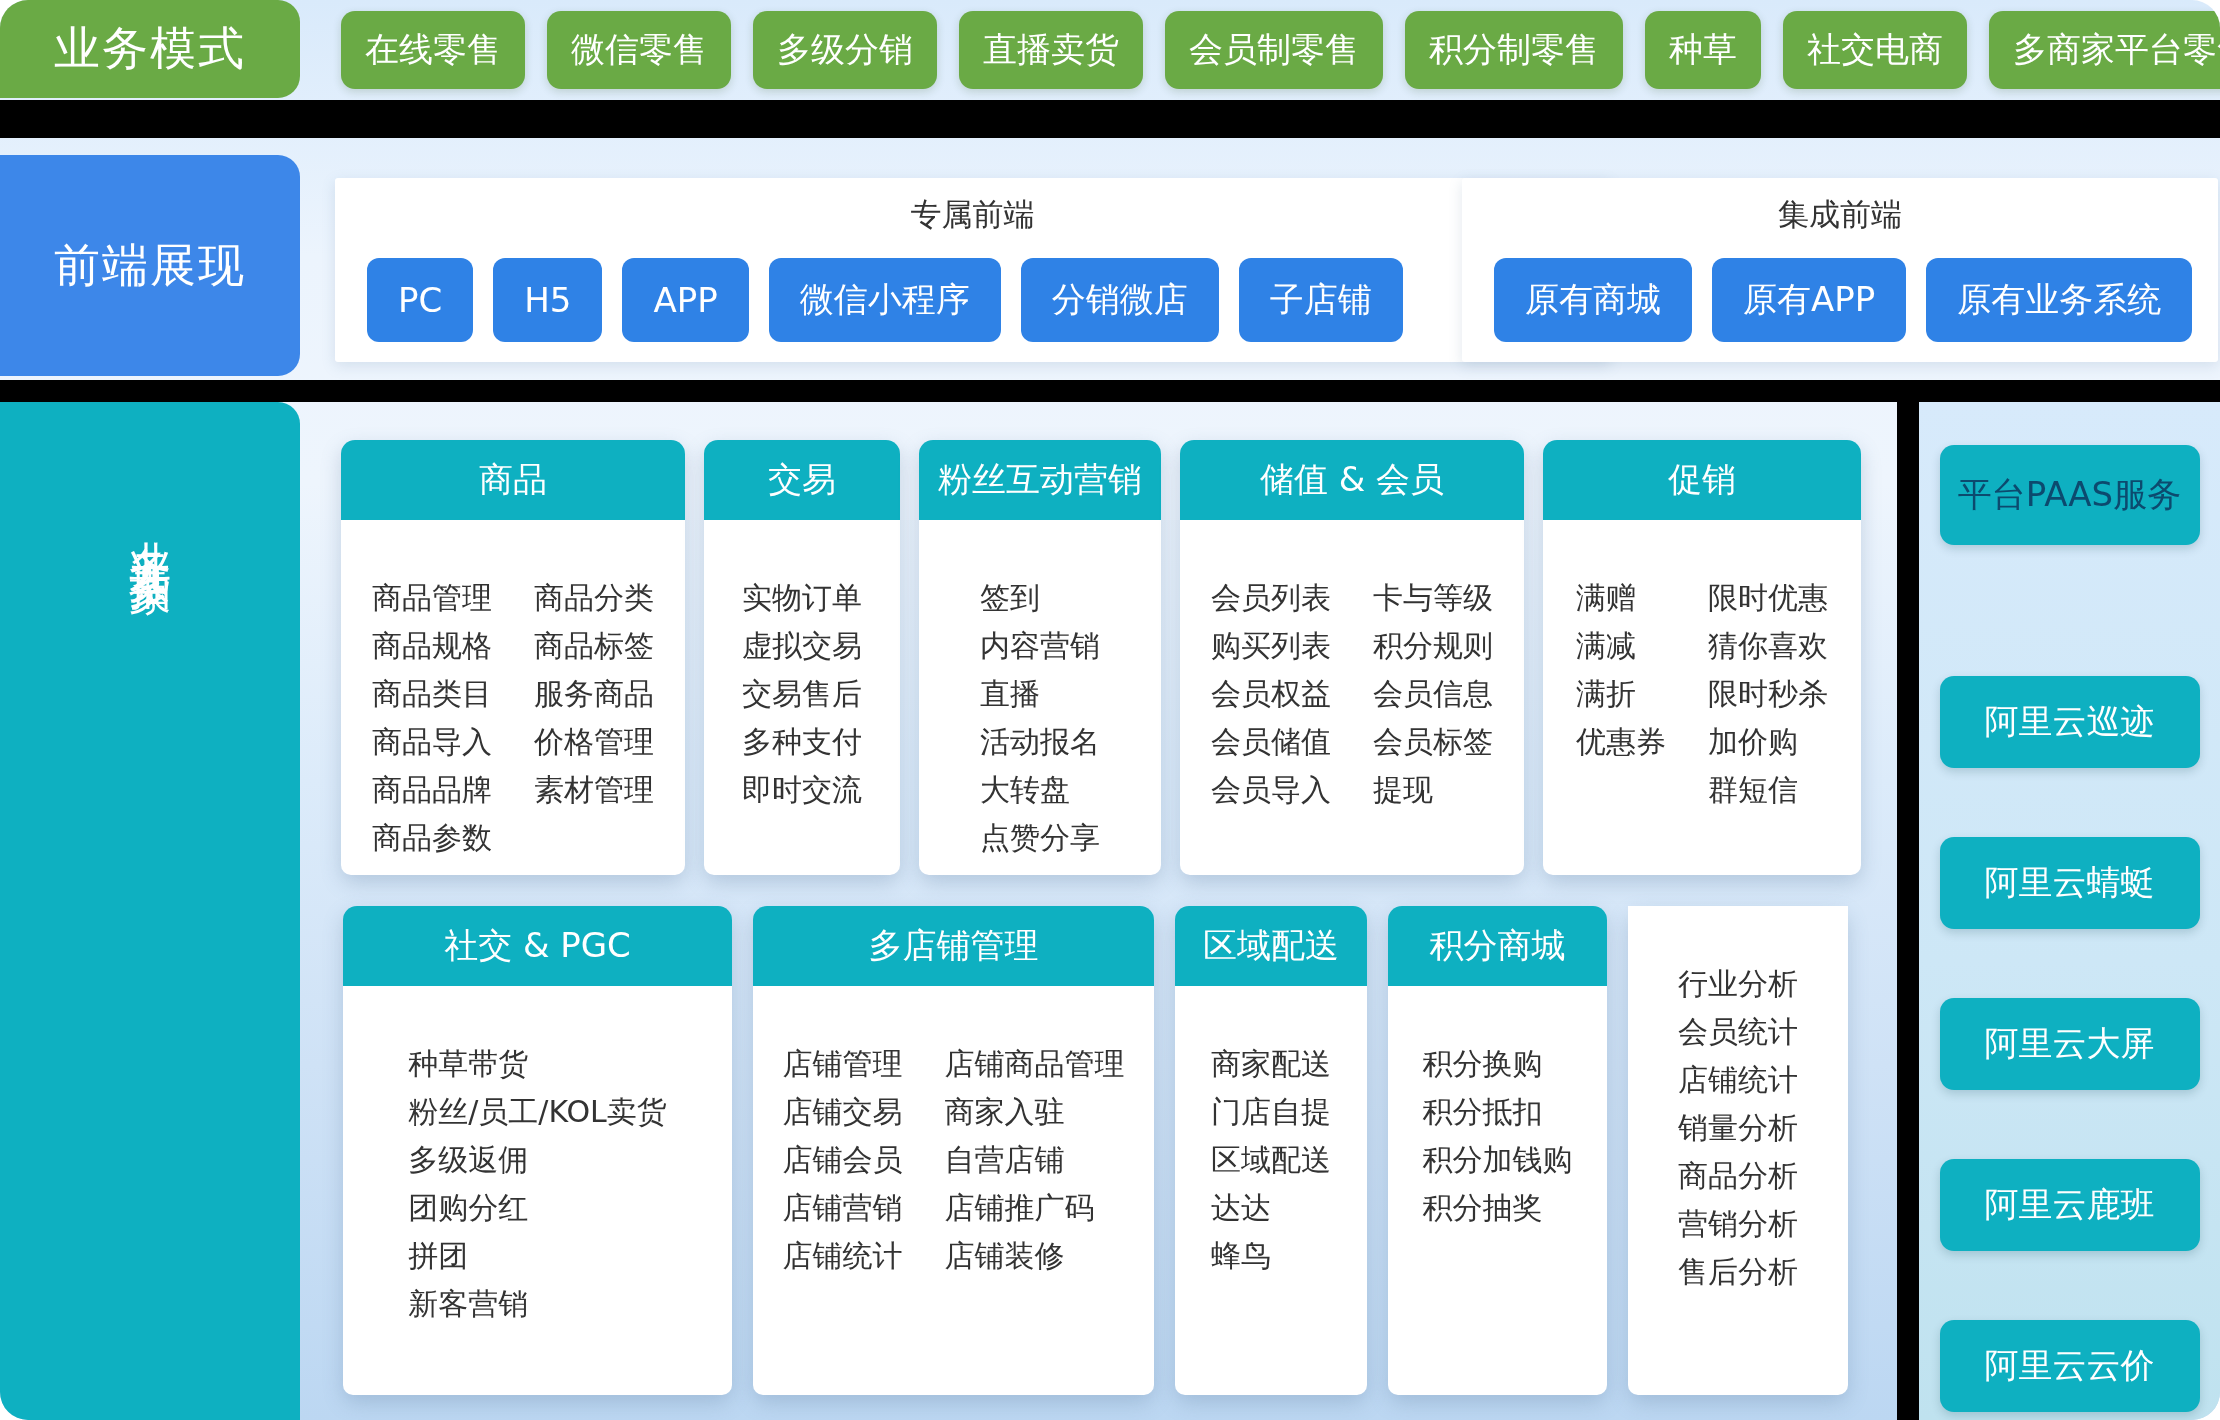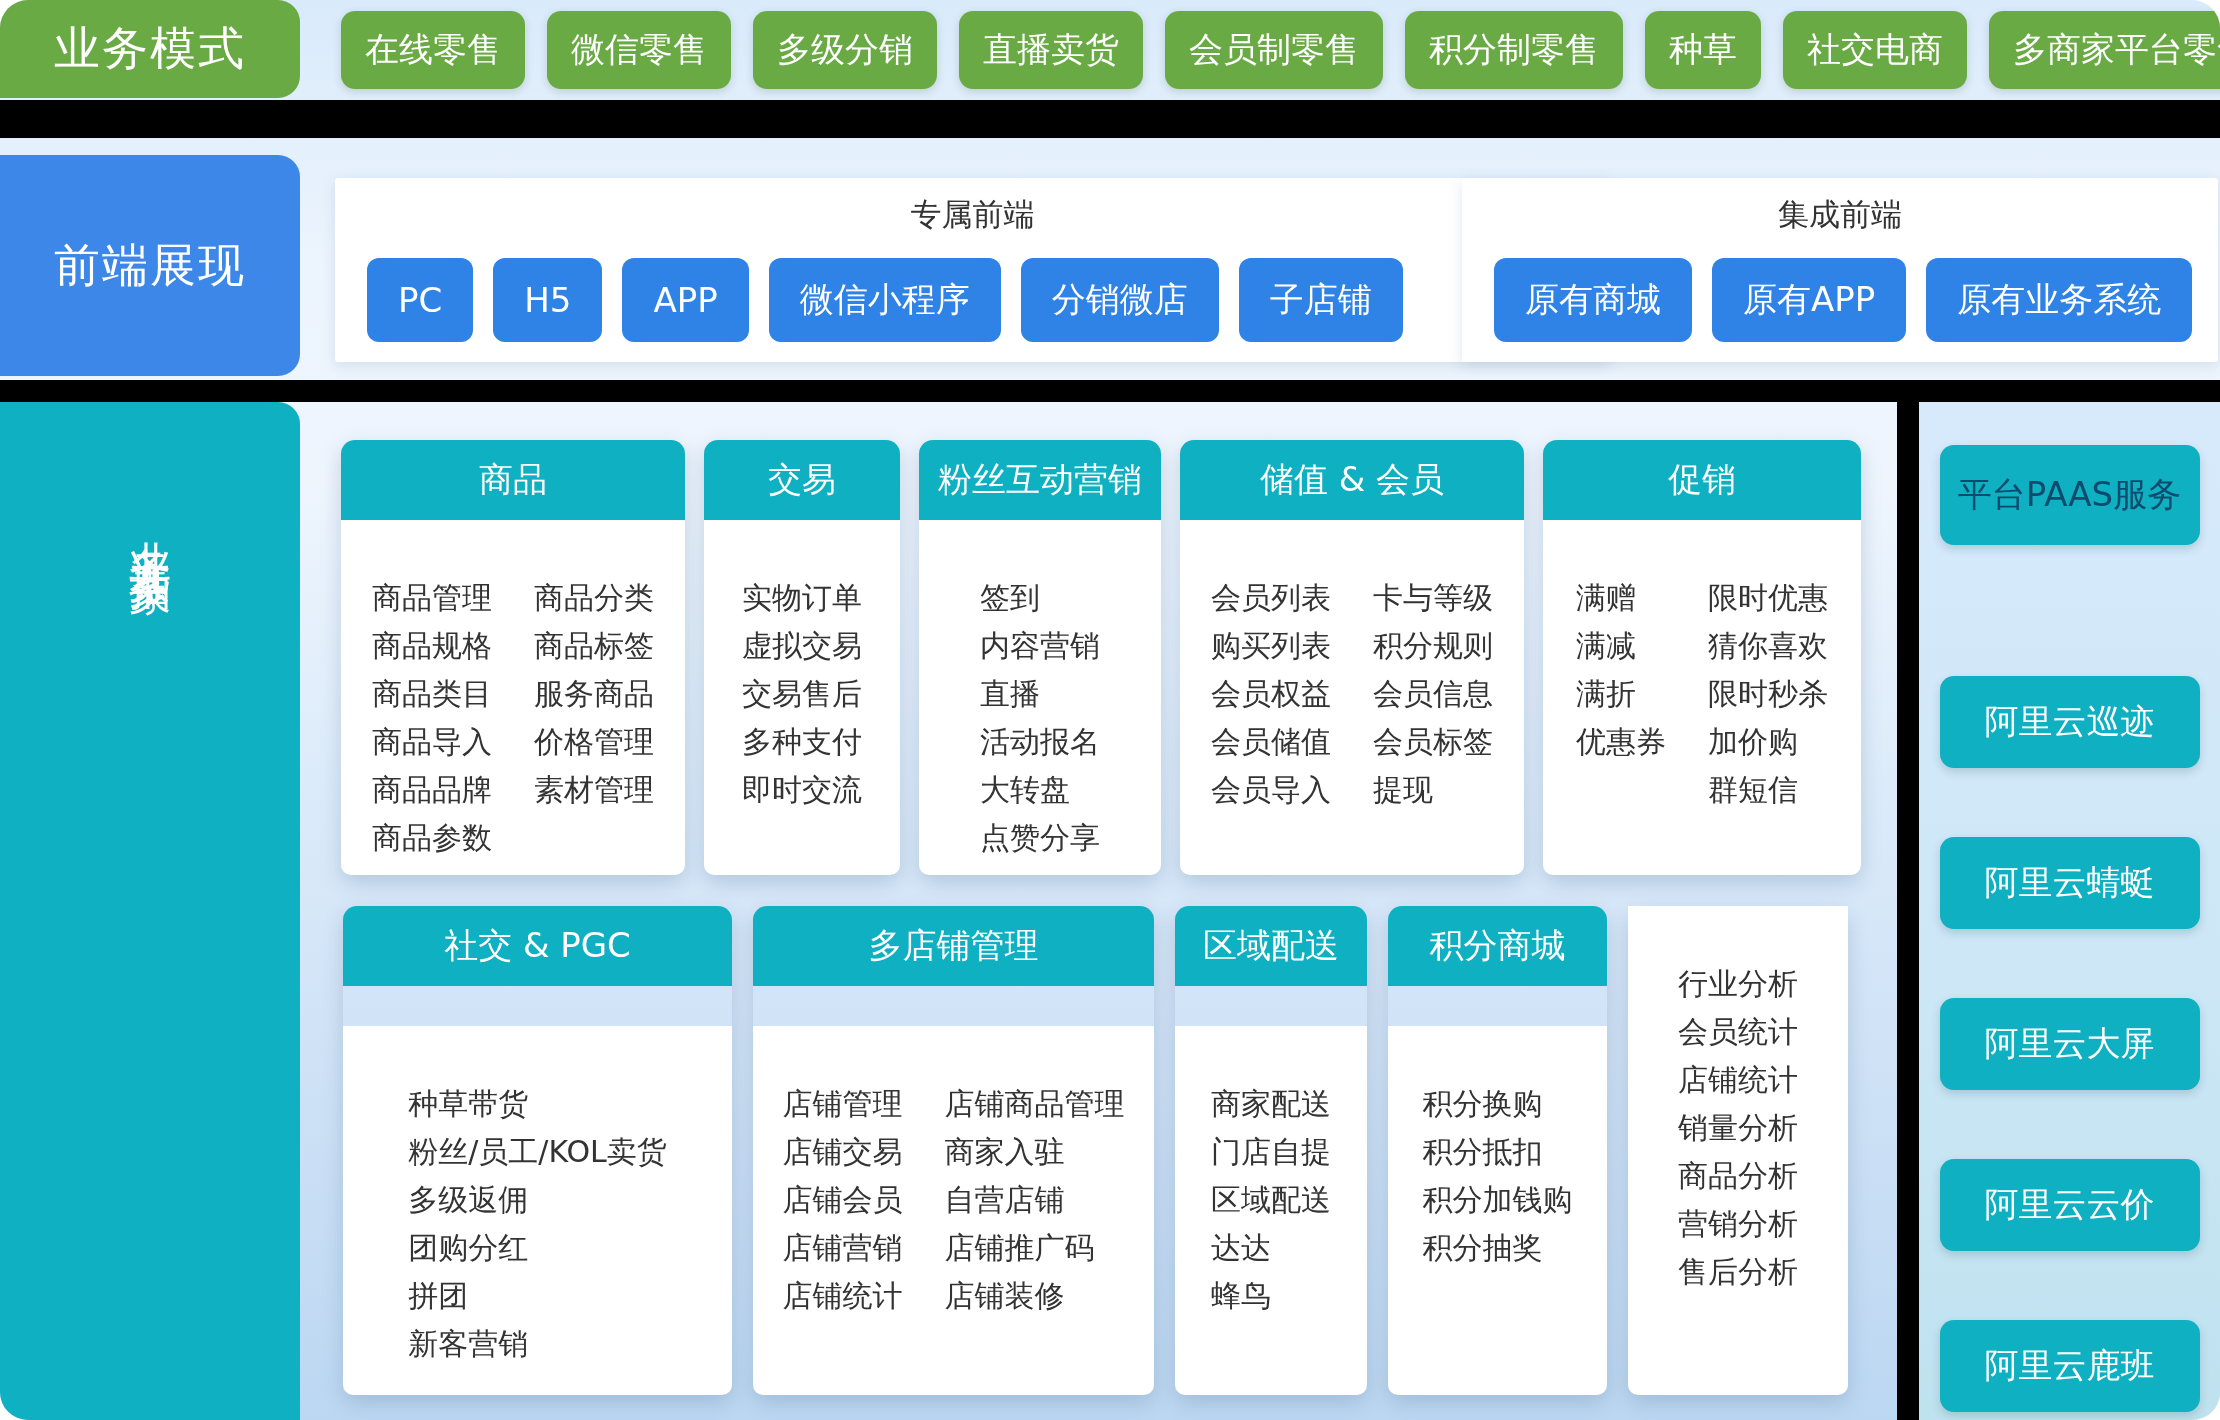--- a/index.html
+++ b/index.html
@@ -49,21 +49,21 @@
     position:absolute;top:105px;left:50%;transform:translateX(-50%);
     writing-mode:vertical-lr;text-orientation:upright;
     color:#fff;font-size:42px;letter-spacing:7px;white-space:nowrap;
   }
   .cards{position:absolute;left:335px;top:0;width:1560px;height:100%;}
   .cardrow{position:absolute;display:flex;}
   .rowA{top:38px;left:6px;gap:19px;}
   .rowB{top:504px;left:8px;gap:21px;}
   .card{display:flex;flex-direction:column;border-radius:14px;box-shadow:0 8px 20px rgba(96,125,160,.30);}
   .rowA .card{height:435px;}
-  .rowB .card{height:489px;gap:40px;}
+  .rowB .card{height:489px;}
   .card-head{
     height:80px;flex:0 0 80px;display:flex;align-items:center;justify-content:center;
     background:#0eb0c1;color:#fff;font-size:34px;border-radius:14px 14px 0 0;white-space:nowrap;
   }
   .card-body{
     flex:1;background:#fff;border-radius:0 0 10px 10px;
     display:flex;justify-content:center;gap:42px;padding-top:54px;
   }
   .card-body ul{list-style:none;margin:0;padding:0;}
   .card-body li{font-size:30px;line-height:48px;color:#333;white-space:nowrap;}
@@ -320,18 +320,18 @@
   </div>
 
   <div class="vbar"></div>
 
   <div class="sidebar">
     <div class="paas-header">平台PAAS服务</div>
     <div class="paas-btns">
         <div class="tbtn">阿里云巡迹</div>
         <div class="tbtn">阿里云蜻蜓</div>
         <div class="tbtn">阿里云大屏</div>
+        <div class="tbtn">阿里云鹿班</div>
         <div class="tbtn">阿里云云价</div>
-        <div class="tbtn">阿里云鹿班</div>
       </div>
   </div>
 
 </div>
 
 </body></html>

